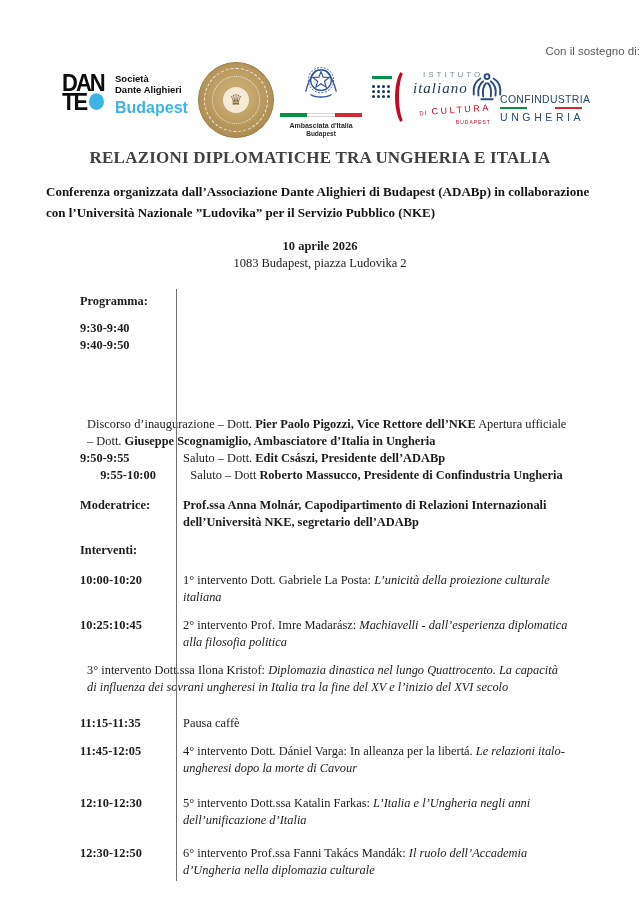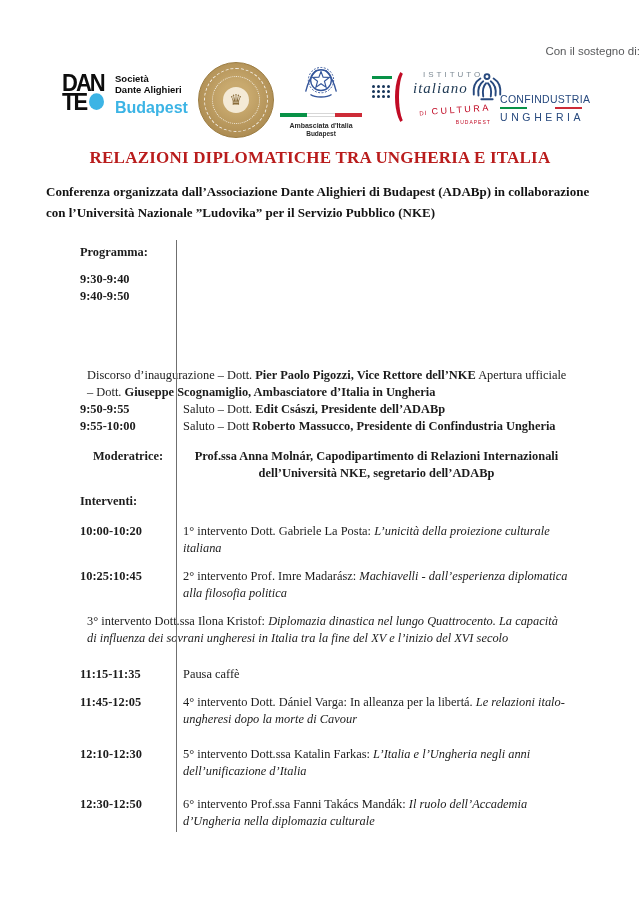--- a/index.html
+++ b/index.html
@@ -57,21 +57,21 @@
   .conf-eagle{position:absolute;left:6px;top:0;}
   .conf-text{margin-left:38px;margin-top:23px;font-family:"Liberation Sans",sans-serif;color:#27497e;}
   .conf-name{font-size:10.5px;letter-spacing:0.3px;}
   .conf-line{display:flex;width:82px;height:2px;margin:2px 0;}
   .conf-line .g{flex:1;background:#089247;}
   .conf-line .w{flex:1;background:#fff;}
   .conf-line .r{flex:1;background:#cd2b37;}
   .conf-country{font-size:10.5px;letter-spacing:3.6px;}
   
   .title{margin:6px 30px 0 30px;text-align:center;font-weight:bold;font-size:17px;
-         letter-spacing:0.2px;color:#b91c1c;}
+         letter-spacing:0.2px;color:#404040;}
   .subtitle{margin:13px auto 0 auto;max-width:548px;font-weight:bold;
             font-size:13px;line-height:21px;color:#141414;}
   .dateblock{margin-top:15px;text-align:center;font-size:12.5px;line-height:17px;}
   .dateblock .d{font-weight:bold;}
   
   .program{position:relative;margin:21px 70px 0 80px;}
   .pline{position:absolute;left:96px;top:-4px;bottom:-2px;width:1px;background:#6f6f6f;}
   .prow{display:flex;}
   .pleft{flex:0 0 96px;}
   .ptime{font-weight:bold;font-size:12.4px;line-height:17px;white-space:nowrap;}
@@ -178,20 +178,24 @@
           <span class="w"></span>
           <span class="r"></span>
         </div>
         <div class="conf-country">UNGHERIA</div>
       </div>
     </div>
   </div>
 
   <div class="title">RELAZIONI DIPLOMATICHE TRA UNGHERIA E ITALIA</div>
   <div class="subtitle">Conferenza organizzata dall’Associazione Dante Alighieri di Budapest (ADABp) in collaborazione con l’Università Nazionale ”Ludovika” per il Servizio Pubblico (NKE)</div>
+  <div class="dateblock">
+    <div class="d">10 aprile 2026</div>
+    <div>1083 Budapest, piazza Ludovika 2</div>
+  </div>
 
   <div class="program">
     <div class="pline"></div>
   <div class="prow" style="margin-top: 0px; gap: 44px;">
         <div class="pleft">
           <div class="ptime">Programma:</div>
         </div>
         <div class="pcontent"></div>
       </div>
       <div class="prow" style="margin-top: 10px; flex-direction: column;">
@@ -200,27 +204,27 @@
           <div class="ptime">9:40-9:50</div>
         </div>
         <div class="pcontent"><span>Discorso d’inaugurazione – Dott. </span><span class="b">Pier Paolo Pigozzi, Vice Rettore dell’NKE</span><span> Apertura ufficiale – Dott. </span><span class="b">Giuseppe Scognamiglio, Ambasciatore d’Italia in Ungheria</span></div>
       </div>
       <div class="prow" style="margin-top: 0px;">
         <div class="pleft">
           <div class="ptime">9:50-9:55</div>
         </div>
         <div class="pcontent"><span>Saluto – Dott. </span><span class="b">Edit Császi, Presidente dell’ADABp</span></div>
       </div>
-      <div class="prow" style="margin-top: 0px;">
+      <div class="prow" style="margin-top: 0px; text-align: center;">
         <div class="pleft">
           <div class="ptime">9:55-10:00</div>
         </div>
         <div class="pcontent"><span>Saluto – Dott </span><span class="b">Roberto Massucco, Presidente di Confindustria Ungheria</span></div>
       </div>
-      <div class="prow" style="margin-top: 13px; text-align: center;">
+      <div class="prow" style="margin-top: 13px;">
         <div class="pleft">
           <div class="ptime">Moderatrice:</div>
         </div>
         <div class="pcontent"><span class="b">Prof.ssa Anna Molnár, Capodipartimento di Relazioni Internazionali dell’Università NKE, segretario dell’ADABp</span></div>
       </div>
       <div class="prow" style="margin-top: 11px;">
         <div class="pleft">
           <div class="ptime">Interventi:</div>
         </div>
         <div class="pcontent"></div>

